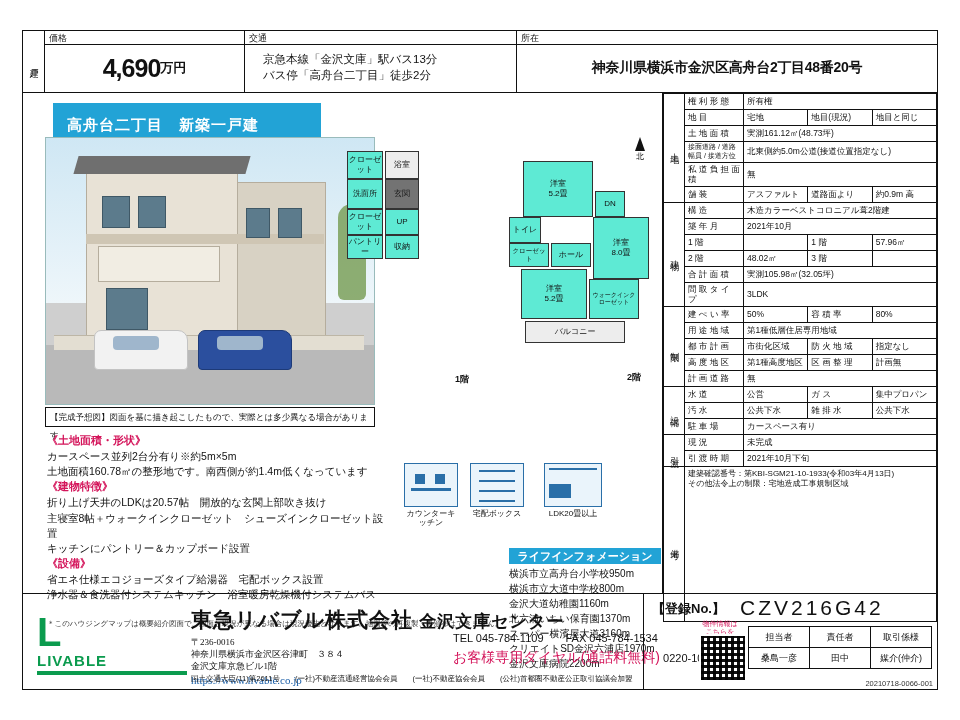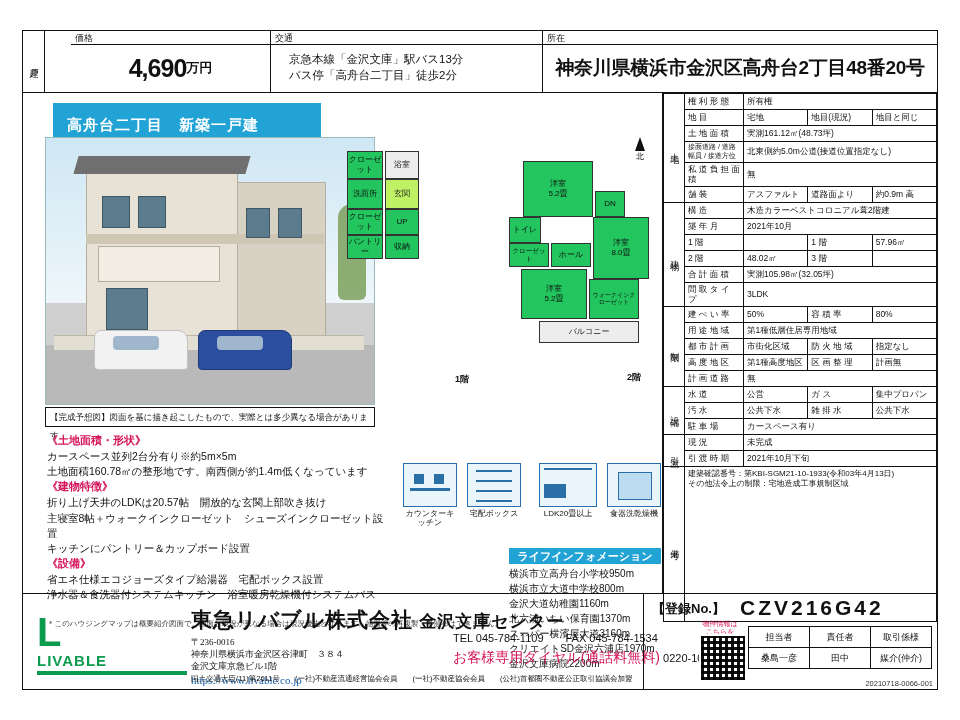--- a/index.html
+++ b/index.html
@@ -8,27 +8,27 @@
   .sheet{position:absolute;left:22px;top:30px;width:916px;height:660px;border:1.5px solid #111;box-sizing:border-box;}
 
   
   .top{position:absolute;left:0;top:0;width:100%;height:62px;border-bottom:1.5px solid #111;box-sizing:border-box;display:flex;}
   .kind{width:22px;border-right:1.5px solid #111;box-sizing:border-box;display:flex;align-items:center;justify-content:center;font-size:9px;line-height:1.05;letter-spacing:0px;}
   .kind span{writing-mode:vertical-rl;}
   .topcell{border-right:1px solid #111;box-sizing:border-box;position:relative;}
   .topcell:last-child{border-right:none;}
   .topcell .lab{position:absolute;left:0;top:0;width:100%;height:14px;border-bottom:1px solid #111;box-sizing:border-box;font-size:9px;padding-left:4px;line-height:14px;background:#fff;}
   .topcell .val{position:absolute;left:0;top:14px;width:100%;height:46px;display:flex;align-items:center;justify-content:center;}
-  .c-price{width:200px;margin-left:26px;}
+  .c-price{width:200px;}
   .c-traffic{width:272px;}
   .c-addr{flex:1;}
   .price-num{font-size:25px;font-weight:bold;letter-spacing:-1px;}
   .price-unit{font-size:13px;font-weight:bold;}
   .traffic-txt{font-size:11.5px;line-height:1.35;text-align:left;padding-left:18px;width:100%;box-sizing:border-box;}
-  .addr-txt{font-size:19px;font-weight:bold;letter-spacing:-0.3px;}
+  .addr-txt{font-size:14px;font-weight:bold;letter-spacing:-0.3px;}
 
   
   .body{position:absolute;left:0;top:62px;width:100%;height:500px;}
   .left{position:absolute;left:0;top:0;width:640px;height:500px;border-right:1.5px solid #111;box-sizing:border-box;}
   .right{position:absolute;left:640px;top:0;width:274px;height:500px;box-sizing:border-box;}
 
   
   .banner{position:absolute;left:30px;top:10px;width:268px;height:44px;background:#22a3d6;color:#fff;font-size:15px;font-weight:bold;display:flex;align-items:center;padding-left:14px;box-sizing:border-box;letter-spacing:1px;}
 
   
@@ -54,22 +54,22 @@
   .features{position:absolute;left:24px;top:340px;width:340px;font-size:10.5px;line-height:1.45;}
   .features .hd{color:#d4145a;font-weight:bold;font-size:11px;}
   .features .ln{color:#111;}
   .footnote{position:absolute;left:24px;top:526px;width:560px;font-size:7.5px;color:#333;line-height:1.3;}
 
   
   .plan{position:absolute;left:300px;top:44px;width:338px;height:290px;}
   .plan-1f{position:absolute;left:22px;top:14px;width:160px;height:260px;}
   .plan-2f{position:absolute;left:186px;top:6px;width:146px;height:268px;}
   .rm{position:absolute;border:1px solid #333;box-sizing:border-box;font-size:8px;display:flex;align-items:center;justify-content:center;text-align:center;line-height:1.2;}
-  .rm.beige{background:#bef264;}
-  .rm.white{background:#22c55e;}
+  .rm.beige{background:#737373;}
+  .rm.white{background:#5eead4;}
   .rm.gray{background:#ededed;}
   .big{font-size:11px;font-weight:bold;}
   .floor-tag{position:absolute;font-size:9px;font-weight:bold;}
   .compass{position:absolute;right:8px;top:0;width:26px;height:34px;font-size:8px;text-align:center;}
   .compass .needle{width:0;height:0;border-left:5px solid transparent;border-right:5px solid transparent;border-bottom:14px solid #111;margin:0 auto;}
 
   
   .equip{position:absolute;left:380px;top:370px;width:250px;height:72px;display:flex;gap:10px;}
   .eq{width:56px;text-align:center;font-size:8px;line-height:1.15;}
   .eq .box{width:52px;height:42px;border:1px solid #2a6fa8;background:#eaf4fb;margin:0 auto 2px;position:relative;}
@@ -103,21 +103,21 @@
   .tel .free{color:#d4145a;font-size:14px;}
   .qr{position:absolute;left:676px;top:40px;width:44px;height:44px;background:
      repeating-linear-gradient(90deg,#111 0 3px,#fff 3px 6px),
      repeating-linear-gradient(0deg,#111 0 3px,transparent 3px 6px);
      background-blend-mode:multiply;border:2px solid #fff;}
   .qrcap{position:absolute;left:666px;top:26px;font-size:7px;color:#d4145a;text-align:center;width:62px;line-height:1.1;}
   .license{position:absolute;left:168px;top:80px;font-size:7.5px;}
 
   .regbox{position:absolute;left:620px;top:0;width:296px;height:96px;border-left:1.5px solid #111;box-sizing:border-box;}
   .reghd{position:absolute;left:8px;top:6px;font-size:13px;font-weight:bold;}
-  .regno{position:absolute;left:96px;top:2px;font-size:21px;font-weight:bold;letter-spacing:3px;}
+  .regno{position:absolute;left:96px;top:2px;font-size:21px;font-weight:normal;letter-spacing:3px;}
   table.staff{position:absolute;left:104px;top:32px;width:184px;border-collapse:collapse;font-size:9px;table-layout:fixed;}
   table.staff td{border:1px solid #111;text-align:center;height:18px;}
   .docid{position:absolute;right:6px;bottom:2px;font-size:7.5px;color:#333;}
 </style>
 </head>
 <body>
 
 <div class="page">
   <div class="sheet">
 
@@ -227,21 +227,21 @@
               <div>洋室</div>
               <div>8.0畳</div>
             </div>
             <div class="rm white" style="left:0px;top:100px;width:40px;height:24px;font-size:6.5px;">クローゼット</div>
             <div class="rm white" style="left:42px;top:100px;width:40px;height:24px;">ホール</div>
             <div class="rm white" style="left:12px;top:126px;width:66px;height:50px;flex-direction:column;">
               <div>洋室</div>
               <div>5.2畳</div>
             </div>
             <div class="rm white" style="left:80px;top:136px;width:50px;height:40px;font-size:6px;">ウォークインクローゼット</div>
-            <div class="rm gray" style="left:30px;top:178px;width:100px;height:22px;">バルコニー</div>
+            <div class="rm gray" style="left:16px;top:178px;width:100px;height:22px;">バルコニー</div>
             <div class="floor-tag" style="left:118px;top:228px;">2階</div>
           </div>
         </div>
 
         <div class="equip">
           <div class="eq">
             <div class="box">
               <div class="bar" style="left:6px;top:24px;width:40px;height:3px;"></div>
               <div class="bar" style="left:10px;top:10px;width:10px;height:10px;"></div>
               <div class="bar" style="left:30px;top:10px;width:10px;height:10px;"></div>
@@ -256,26 +256,20 @@
               <div class="bar" style="left:8px;top:36px;width:36px;height:2px;"></div>
             </div>
             <div>宅配ボックス</div>
           </div>
           <div class="eq small">
             <div class="box" style="width:56px;">
               <div class="bar" style="left:4px;top:4px;width:48px;height:2px;"></div>
               <div class="bar" style="left:4px;top:20px;width:22px;height:14px;"></div>
             </div>
             <div>LDK20畳以上</div>
-          </div>
-          <div class="eq">
-            <div class="box">
-              <div class="bar" style="left:10px;top:8px;width:32px;height:26px;background:#bcdcf2;border:1px solid #2a6fa8;"></div>
-            </div>
-            <div>食器洗乾燥機</div>
           </div>
         </div>
 
         <div class="lifehd">ライフインフォメーション</div>
         <div class="lifelist">
           <div>横浜市立高舟台小学校950m</div>
           <div>横浜市立大道中学校800m</div>
           <div>金沢大道幼稚園1160m</div>
           <div>北六浦いちい保育園1370m</div>
           <div>スーパー横濱屋大道3160m</div>

